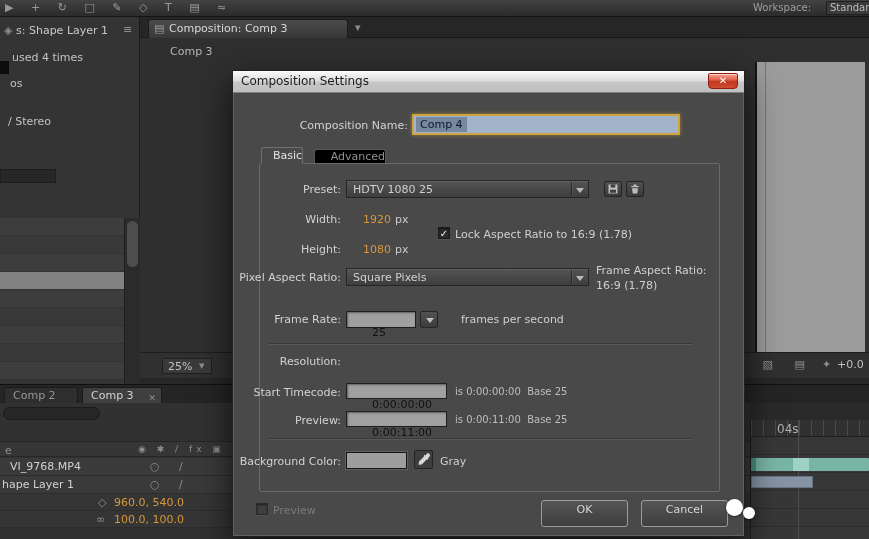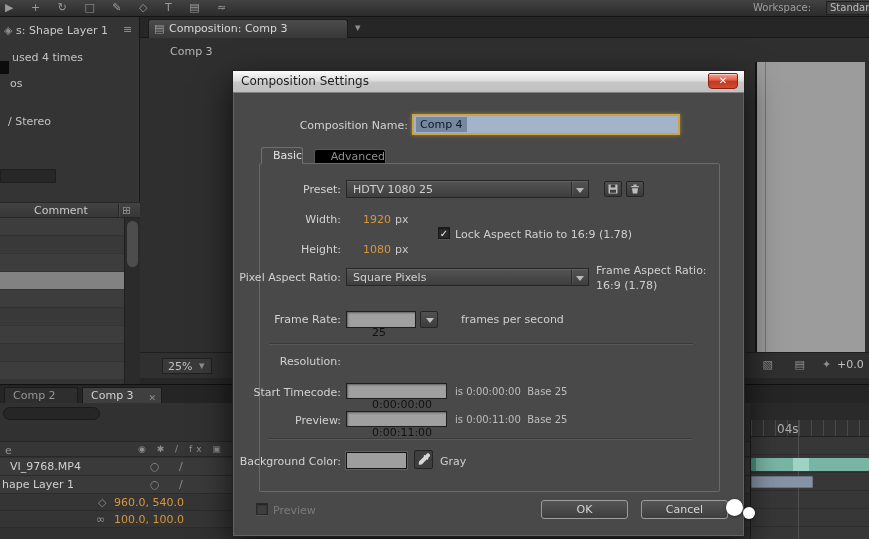--- a/index.html
+++ b/index.html
@@ -100,21 +100,21 @@
         border:1px solid #262626;border-radius:2px}
   .spin .dd-arrow{position:absolute;left:5px;top:6px;width:0;height:0;border-left:4px solid transparent;border-right:4px solid transparent;border-top:5px solid #c0c0c0}
   .cb{position:absolute;width:12px;height:12px;background:#2c2c2c;border:1px solid #191919;color:#f0f0f0;
       font-size:10px;line-height:11px;text-align:center;box-shadow:inset 0 1px 2px rgba(0,0,0,.5),0 1px 0 rgba(255,255,255,.07)}
   .cb.off{background:#3f3f3f;border-color:#2a2a2a}
   .hdiv{position:absolute;height:0;border-top:1px solid #3a3a3a;border-bottom:1px solid #585858}
   .iconbtn{position:absolute;width:18px;height:16px;background:linear-gradient(#4f4f4f,#3a3a3a);
            border:1px solid #242424;border-radius:2px;text-align:center}
   .swatch{position:absolute;left:113px;top:381px;width:61px;height:17px;border:1px solid #141414;box-shadow:0 0 0 1px #616161}
   .dropperbtn{position:absolute;left:181px;top:379px;width:19px;height:19px;background:#3e3e3e;border:1px solid #232323;border-radius:2px}
-  .btn{position:absolute;top:429px;width:87px;height:19px;background:linear-gradient(#555,#3e3e3e);
+  .btn{position:absolute;top:429px;width:87px;height:27px;background:linear-gradient(#555,#3e3e3e);
        border:1px solid #9c9c9c;border-radius:3px;color:#d6d6d6;text-align:center;line-height:17px}
   .info{position:absolute;font-size:10px;color:#bdbdbd;white-space:pre}
 
   .dot{position:absolute;background:#fff;border-radius:50%;box-shadow:0 1px 3px rgba(0,0,0,.45);z-index:20}
 </style>
 </head>
 <body>
 
 <div class="screen">
 
@@ -128,25 +128,20 @@
 
   <div class="project-panel">
     <span class="txt dim" style="left:4px;top:7px">◈</span>
     <span class="txt" style="left:16px;top:7px;color:#c9c9c9">s: Shape Layer 1</span>
     <span class="txt dim" style="left:123px;top:6px">≡</span>
     <div class="notch"></div>
     <span class="txt" style="left:12px;top:34px;color:#c3c3c3">used 4 times</span>
     <span class="txt" style="left:10px;top:60px;color:#c3c3c3">os</span>
     <span class="txt" style="left:8px;top:98px;color:#c3c3c3">/ Stereo</span>
     <div class="proj-input"></div>
-    <div class="comment-hdr">
-      <span class="txt" style="left:34px;top:1px;color:#c9c9c9">Comment</span>
-      <div class="vdiv"></div>
-      <span class="txt dim" style="left:122px;top:1px">⊞</span>
-    </div>
     <div class="proj-rows">
       <div class="proj-row"></div>
       <div class="proj-row"></div>
       <div class="proj-row"></div>
       <div class="proj-row selected"></div>
       <div class="proj-row"></div>
       <div class="proj-row"></div>
       <div class="proj-row"></div>
       <div class="proj-row"></div>
       <div class="proj-row"></div>

